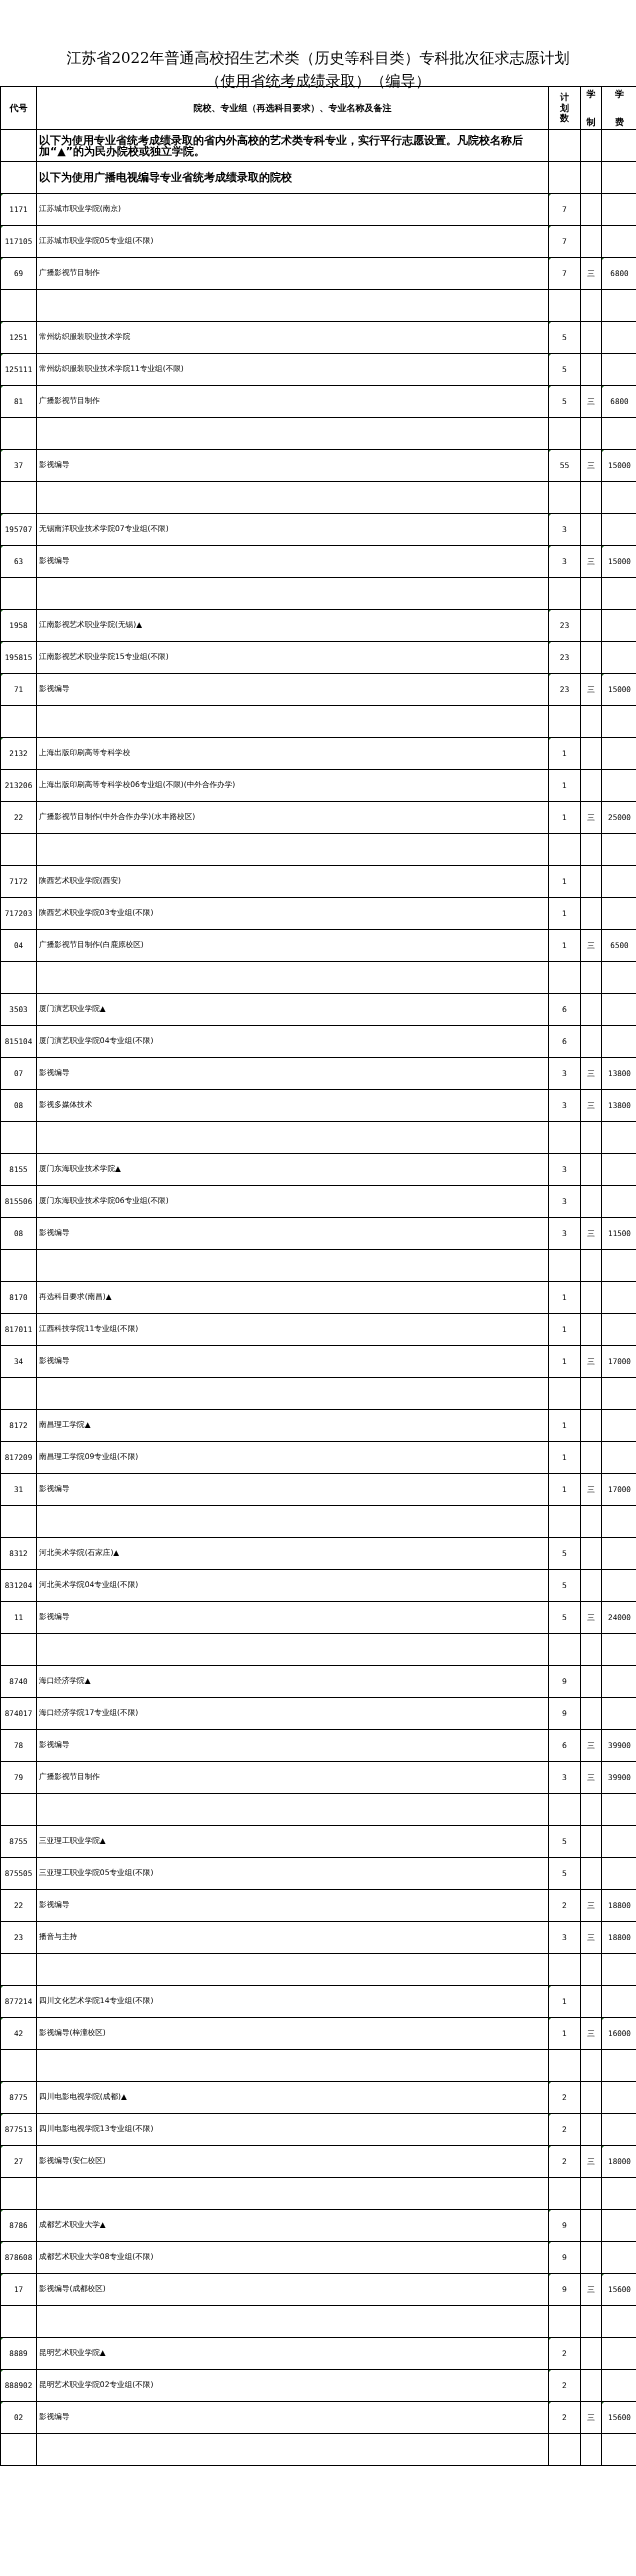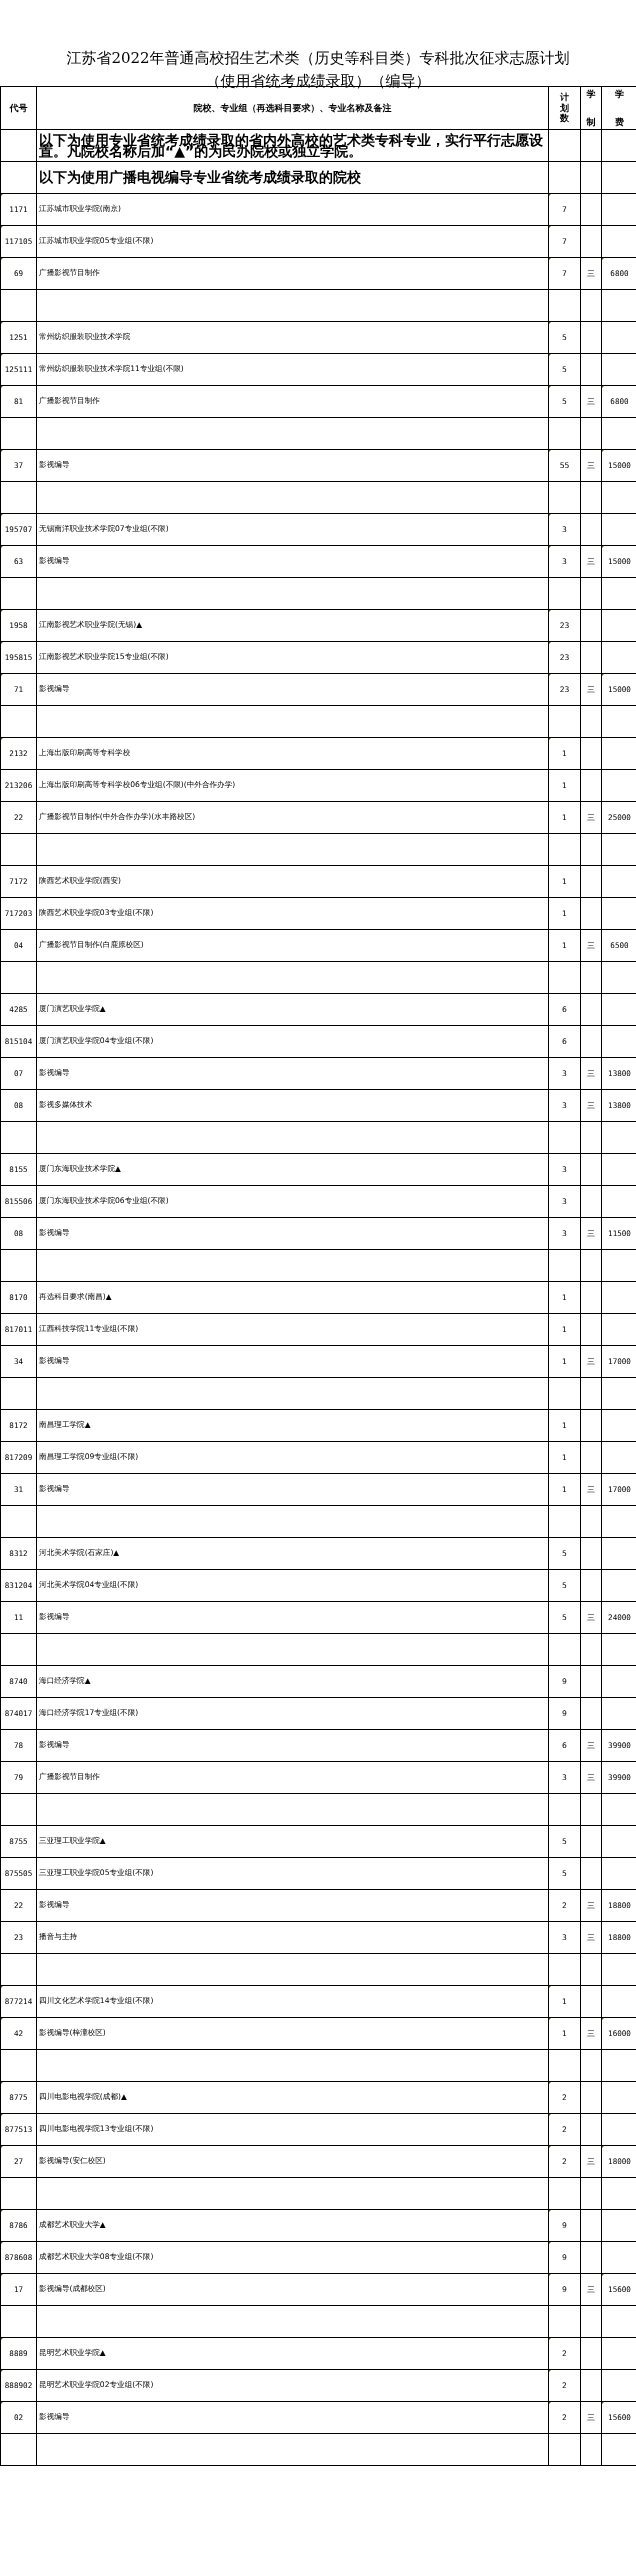--- a/index.html
+++ b/index.html
@@ -14,21 +14,21 @@
   table.plan td { border: 0.7px solid #000; padding: 0; height: 31px; font-size: 7.6px;
                   vertical-align: middle; position: relative; overflow: hidden; }
   table.plan col.c-code { width: 36px; }
   table.plan col.c-name { width: 512px; }
   table.plan col.c-plan { width: 32px; }
   table.plan col.c-dur { width: 21px; }
   table.plan col.c-fee { width: 36px; }
   tr.head td { height: 42px; font-weight: bold; font-size: 9px; text-align: center; }
   .vhead { display: inline-block; width: 9.7px; line-height: 10.4px; text-align: center; font-size: 9px; }
   .vhead.spread { line-height: 14px; }
-  tr.note td.name { font-weight: bold; font-size: 14px; padding-left: 2.8px; line-height: 11px; }
+  tr.note td.name { font-weight: bold; font-size: 11px; padding-left: 2.8px; line-height: 11px; }
   td.code { text-align: center; font-family: "DejaVu Sans Mono", "Liberation Mono", monospace; font-size: 7px; }
   td.name { padding-left: 2.1px !important; line-height: 10.4px; }
   td.num { text-align: center; }
   td.dur { text-align: center; }
   td.fee { text-align: center; font-family: "DejaVu Sans Mono", "Liberation Mono", monospace; font-size: 7px; }
   .flag::before { content: ""; position: absolute; left: 0; top: 0; width: 0; height: 0;
                   border-top: 2.8px solid #1f6b1f; border-right: 2.8px solid transparent; }
   .name-line { display: block; white-space: nowrap; }
 </style>
 </head>
@@ -254,21 +254,21 @@
         <td class="fee">6500</td>
       </tr>
       <tr>
         <td class="code"></td>
         <td class="name"></td>
         <td class="num"></td>
         <td class="dur"></td>
         <td class="fee"></td>
       </tr>
       <tr>
-        <td class="code">4285</td>
+        <td class="code">3503</td>
         <td class="name">厦门演艺职业学院▲</td>
         <td class="num">6</td>
         <td class="dur"></td>
         <td class="fee"></td>
       </tr>
       <tr>
         <td class="code">815104</td>
         <td class="name">厦门演艺职业学院04专业组(不限)</td>
         <td class="num">6</td>
         <td class="dur"></td>

